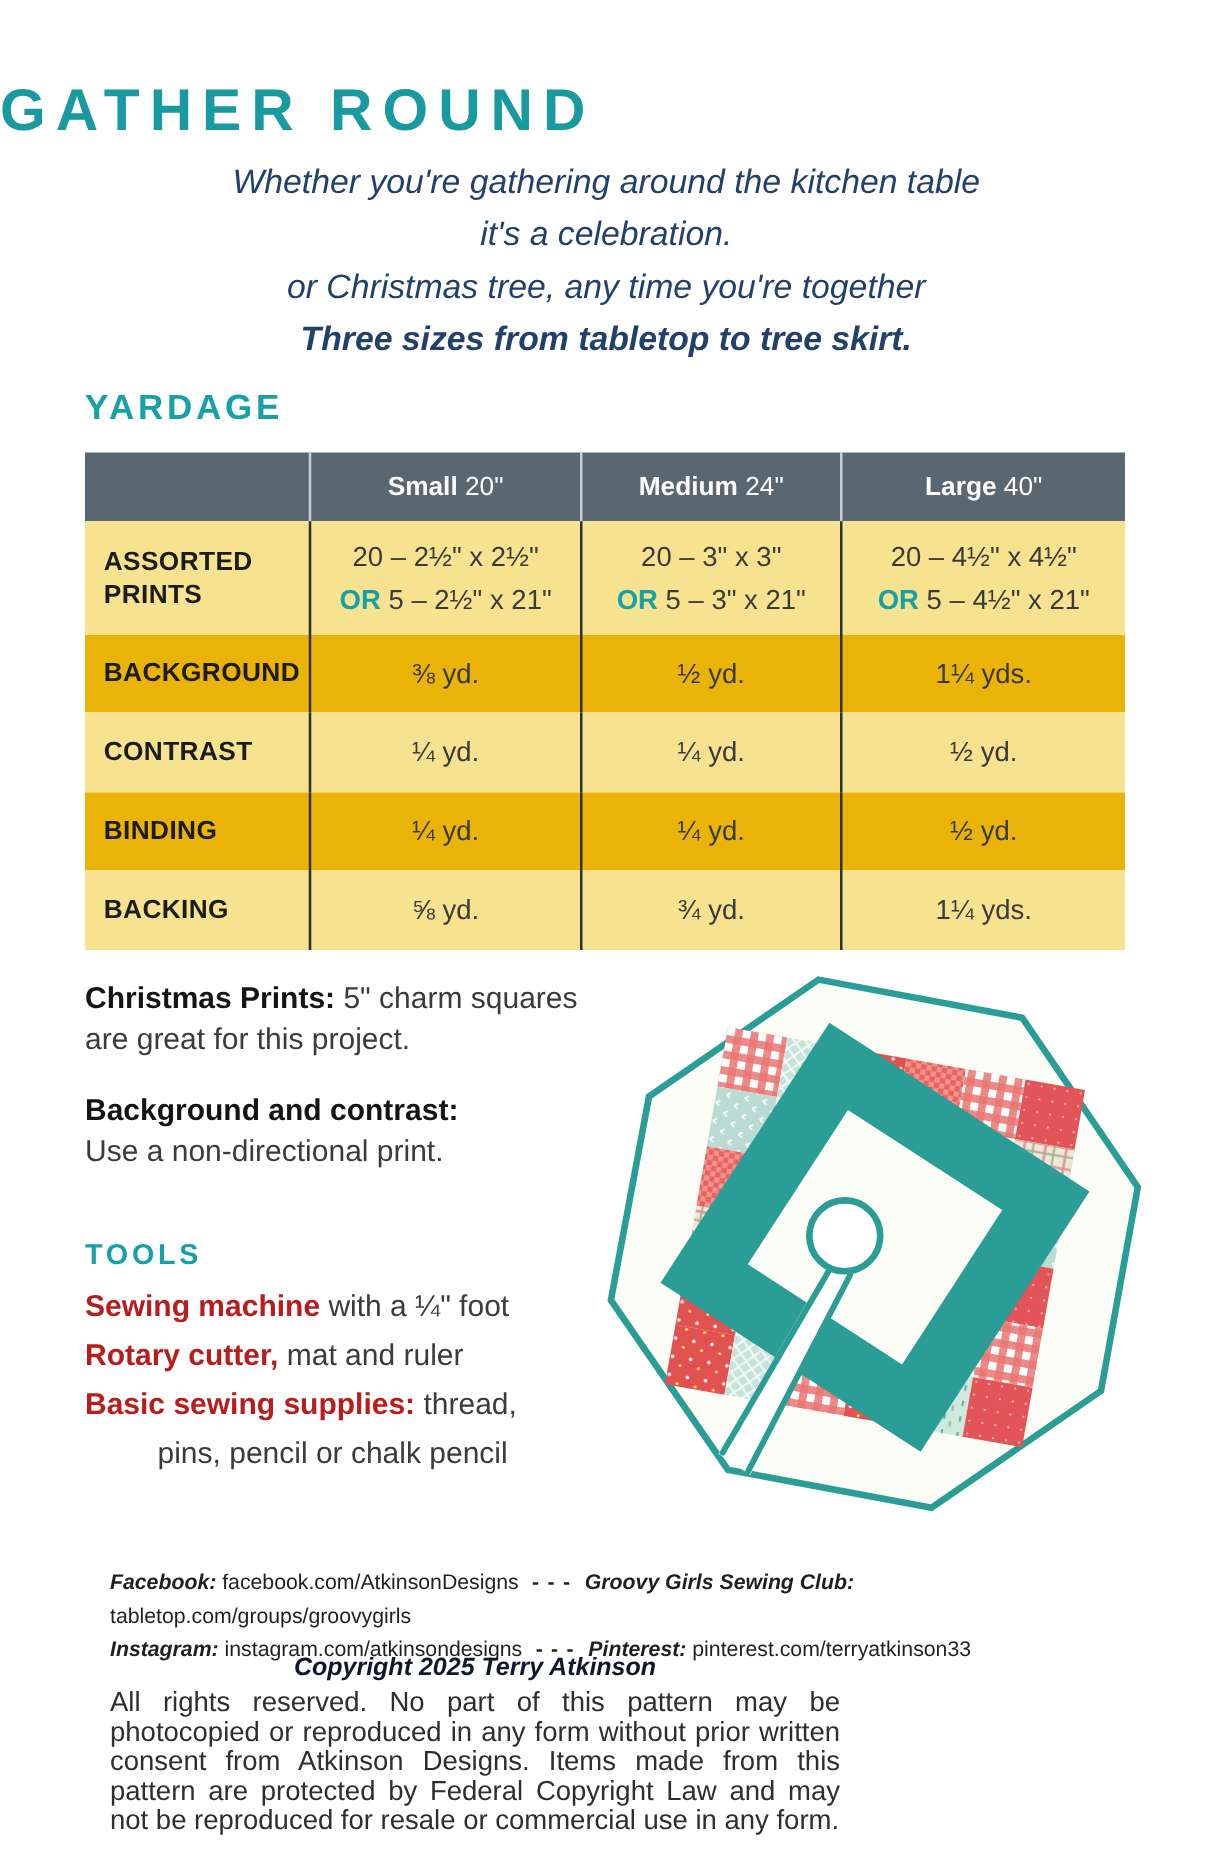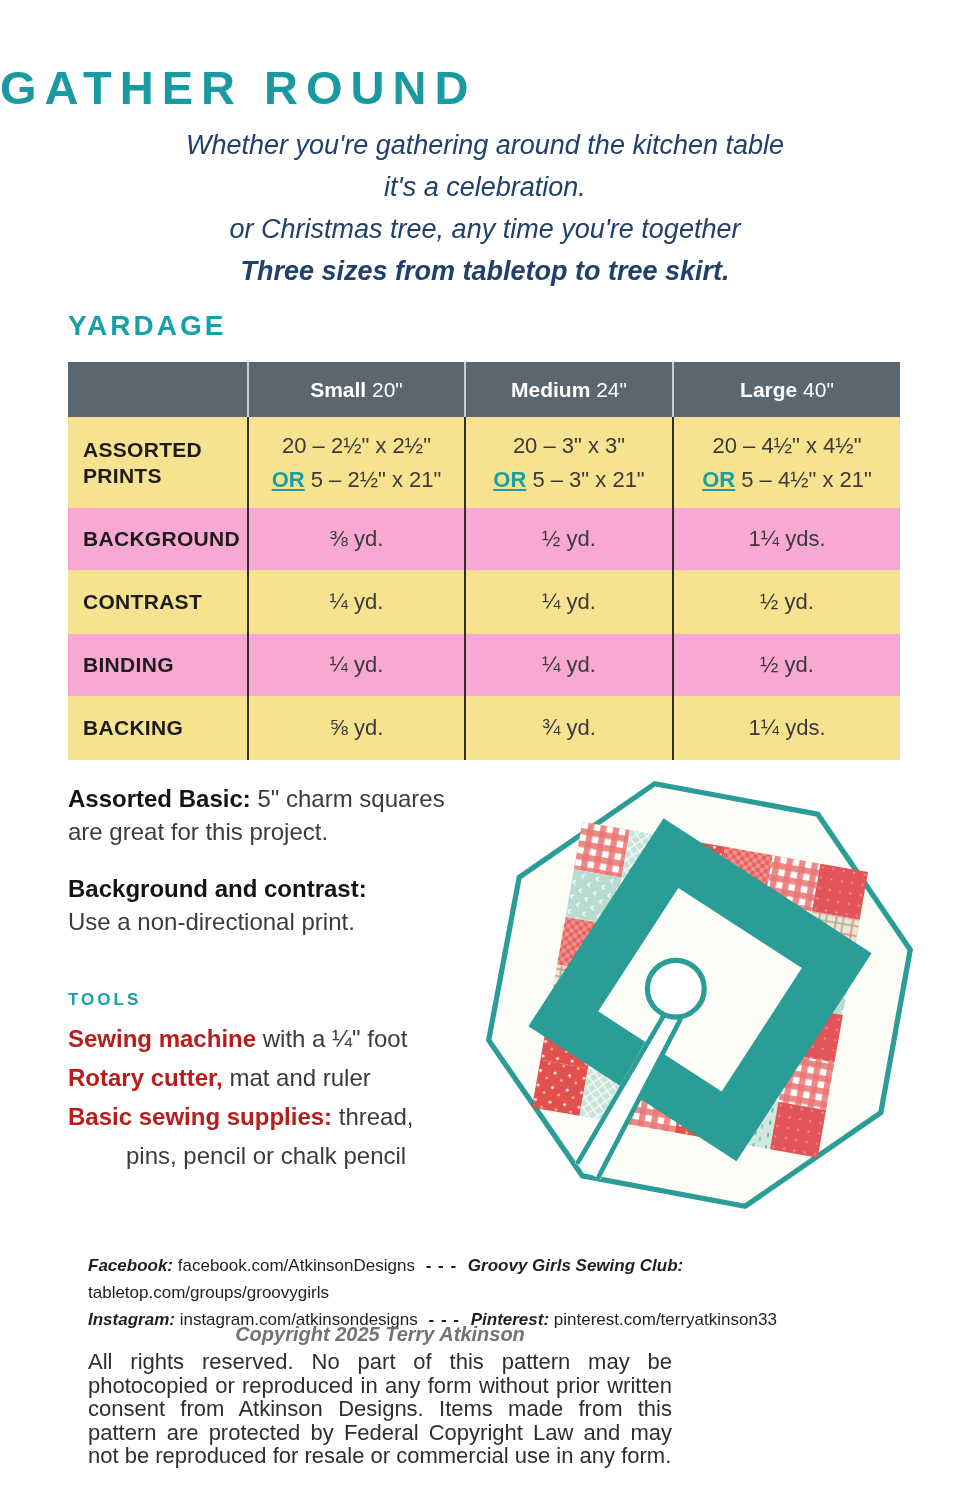--- a/index.html
+++ b/index.html
@@ -20,47 +20,47 @@
   table.yardage col.c1{width:180px}table.yardage col.c2{width:217px}
   table.yardage col.c3{width:208px}table.yardage col.c4{width:227px}
   table.yardage thead th{height:53px;background:#5b6770;color:#ffffff;font-size:21px;
        font-weight:400;text-align:center;vertical-align:middle;border-left:2px solid #c9ced1;}
   table.yardage thead th:first-child{border-left:none;}
   table.yardage thead .cname{font-weight:700;}
   table.yardage tbody th{text-align:left;padding-left:15px;font-size:21px;font-weight:700;
        color:#1c1c1c;letter-spacing:.3px;line-height:26px;}
   table.yardage tbody td{text-align:center;font-size:22px;color:#3a3a3a;border-left:2px solid #2f2f2f;}
   tr.row-yellow th,tr.row-yellow td{background:#f6e28f;}
-  tr.row-white th,tr.row-white td{background:#f9a8d4;margin-top:15px;}
+  tr.row-white th,tr.row-white td{background:#eab308;margin-top:15px;}
   tr.r-assorted{height:91px}tr.r-background{height:62px}tr.r-contrast{height:64px}
   tr.r-binding{height:62px}tr.r-backing{height:64px}
   td .cell-line{line-height:34px;}
-  .or{color:#18a0a6;font-weight:700;text-decoration:underline;}
+  .or{color:#18a0a6;font-weight:700;}
 
   
   .notes{position:absolute;top:782px;left:68px;width:410px;font-size:24px;line-height:33px;color:#3b3b3b;}
   .notes p{margin:0 0 24px 0;}
   .notes strong{color:#141414;}
   .notes .block{display:block;}
   .tools{position:absolute;top:990px;left:68px;width:430px;}
-  .tools-heading{position:static;font-size:17px;margin:0 0 9px 0;}
+  .tools-heading{position:static;font-size:23px;margin:0 0 9px 0;}
   .tool-line{font-size:24px;line-height:39px;color:#3b3b3b;}
   .tool-line strong{color:#b91c1c;}
   .tool-indent{padding-left:58px;}
 
   
   .skirt-svg{position:absolute;left:474px;top:772px;width:452px;height:447px;}
 
   
   .social{position:absolute;top:1252px;left:88px;width:810px;font-size:17px;line-height:27px;color:#1f1f1f;}
   .social b{font-style:italic;}
   .social .url{font-weight:400;}
   .social .sep{font-weight:700;letter-spacing:1px;padding:0 6px;}
   .copy-head{position:absolute;top:1323px;left:88px;width:584px;text-align:center;margin:0;
-             font-size:20px;font-weight:700;font-style:italic;color:#737373;}
+             font-size:20px;font-weight:700;font-style:italic;color:#0f172a;}
   .copy-body{position:absolute;top:1350px;left:88px;width:584px;margin:0;text-align:justify;
              font-size:22px;line-height:23.5px;color:#2e2e2e;}
 </style>
 </head>
 <body>
 
 <div class="page">
 
   <h1 class="title">GATHER ROUND</h1>
   <div class="subtitle">
@@ -133,21 +133,21 @@
       <tr class="row-yellow r-backing">
         <th>BACKING</th>
         <td>⅝ yd.</td>
         <td>¾ yd.</td>
         <td>1¼ yds.</td>
       </tr>
     </tbody>
   </table>
 
   <div class="notes">
-    <p><strong>Assorted Basic:</strong><span> 5" charm squares are great for this project.</span></p>
+    <p><strong>Christmas Prints:</strong><span> 5" charm squares are great for this project.</span></p>
     <p><strong class="block">Background and contrast:</strong><span>Use a non-directional print.</span></p>
   </div>
 
   <div class="tools">
     <h2 class="section-heading tools-heading">TOOLS</h2>
     <div class="tool-line"><strong>Sewing machine</strong><span> with a ¼" foot</span></div>
     <div class="tool-line"><strong>Rotary cutter,</strong><span> mat and ruler</span></div>
     <div class="tool-line"><strong>Basic sewing supplies:</strong><span>  thread,</span></div>
     <div class="tool-line tool-indent">pins, pencil or chalk pencil</div>
   </div>

